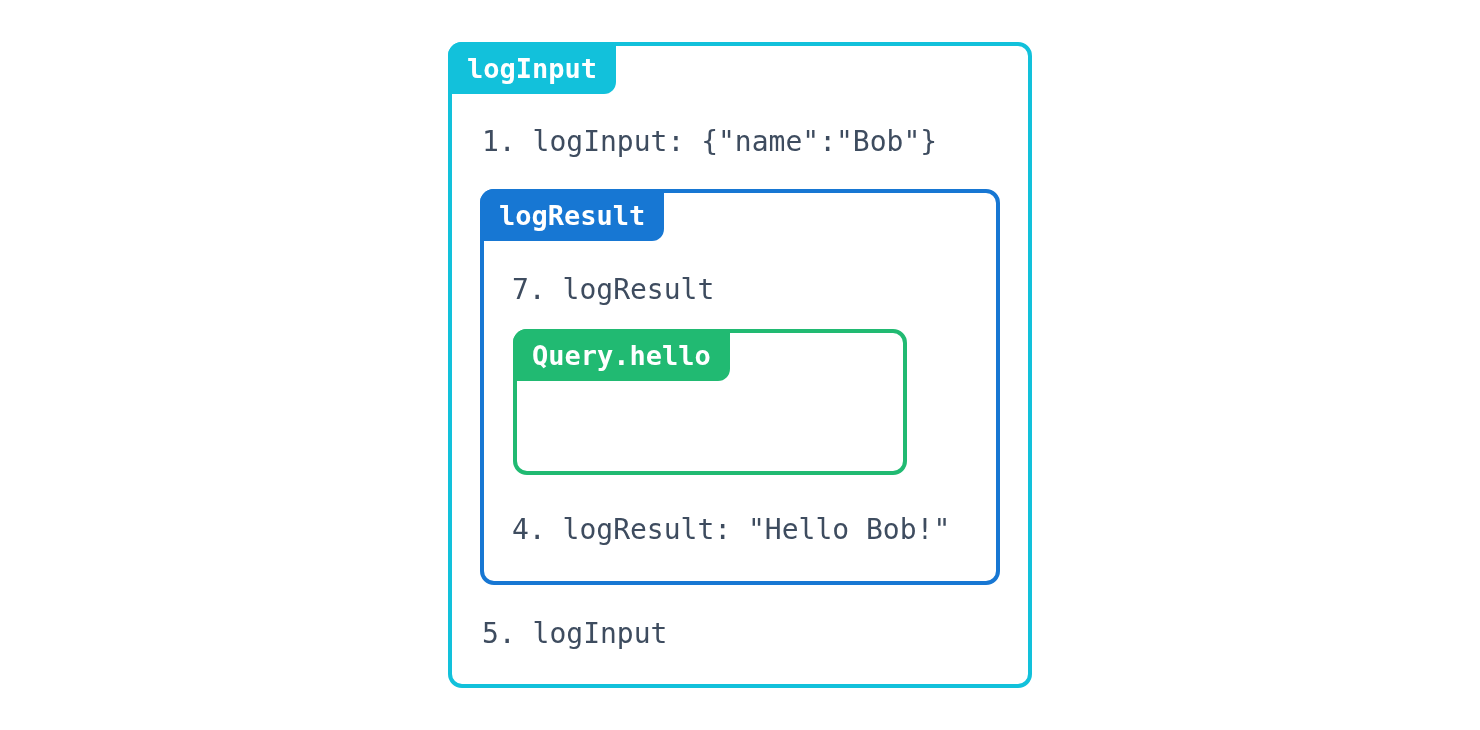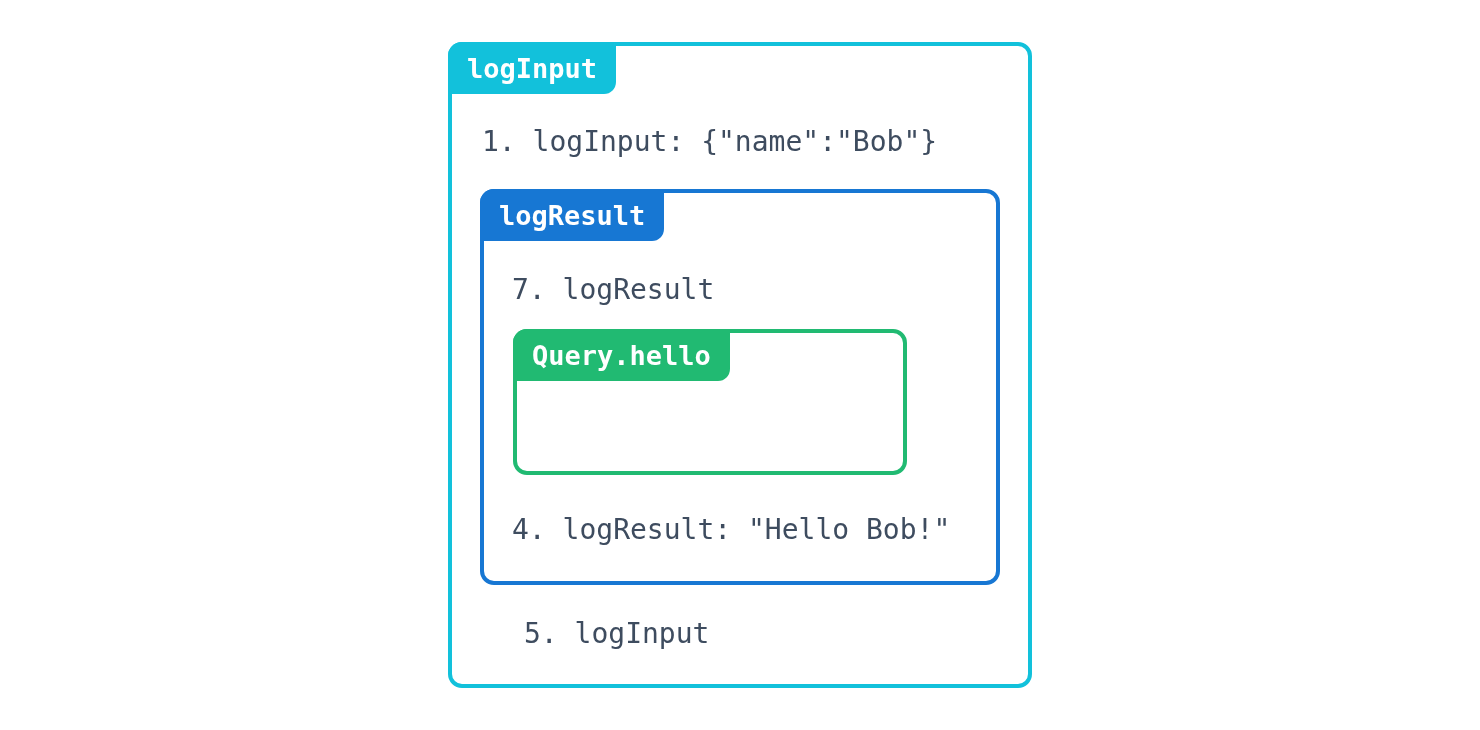--- a/index.html
+++ b/index.html
@@ -61,21 +61,21 @@
   .badge-blue  { background: var(--blue); }
   .badge-green { background: var(--green); }
   .line {
     position: absolute;
     color: var(--text);
     font-size: 28px;
     line-height: 28px;
     white-space: pre;
   }
   .line-enter-outer  { left: 30px; top: 82px; }
-  .line-exit-outer   { left: 30px; top: 574px; margin-left: 42px; }
+  .line-exit-outer   { left: 30px; top: 574px; }
   .line-enter-middle { left: 28px; top: 83px; }
   .line-exit-middle  { left: 28px; top: 323px; }
   .line-inner        { left: 28px; top: 83px; }
 </style>
 </head>
 <body>
 
 <div class="canvas">
 
   <div class="box box-outer">

